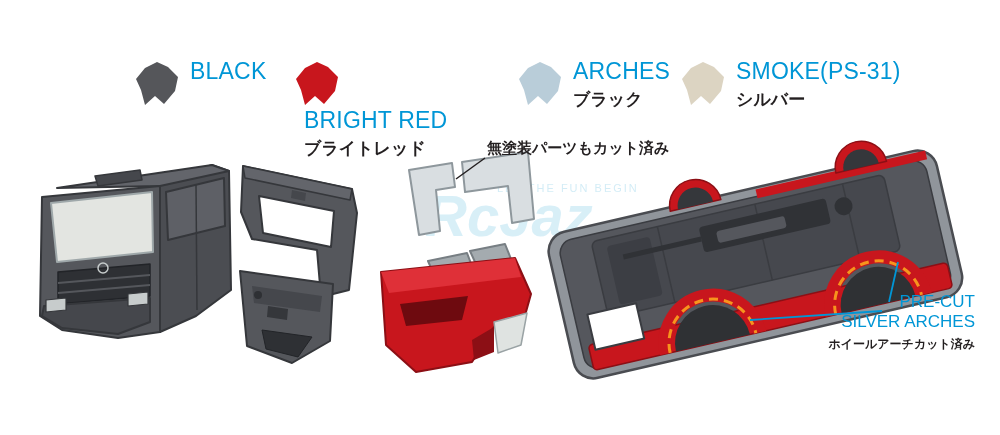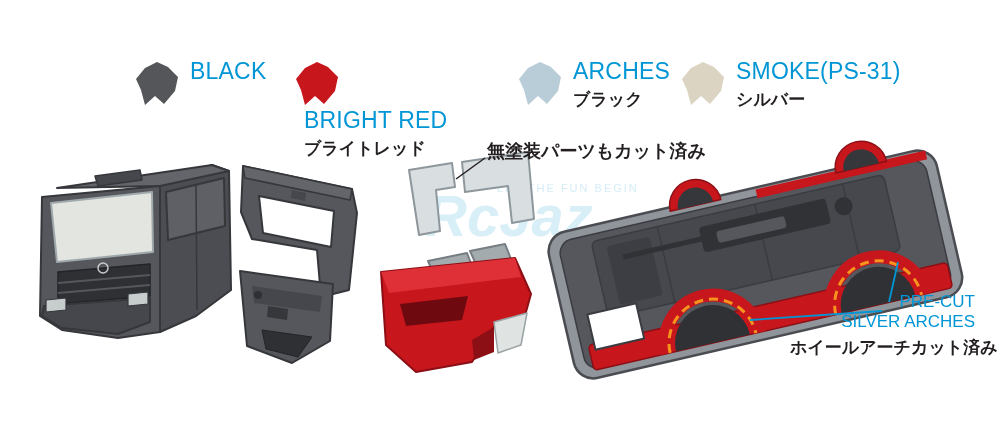--- a/index.html
+++ b/index.html
@@ -7,28 +7,28 @@
   body { font-family:"Liberation Sans", sans-serif; }
   .stage { position:relative; width:1000px; height:435px; background:#fff; overflow:hidden; }
   .art { position:absolute; left:0; top:0; width:1000px; height:435px; }
 
   .legend-item { position:absolute; display:flex; align-items:flex-start; }
   .splat { width:46px; height:46px; flex:0 0 auto; margin-top:3px; }
   .l-text { margin-left:10px; }
   .l-en { font-size:23px; color:var(--accent); white-space:nowrap; letter-spacing:0.2px; }
   .l-ja { font-size:17px; font-weight:bold; color:var(--text); white-space:nowrap; margin-top:3px; }
 
-  .note { position:absolute; left:487px; top:139px; font-size:18px; font-weight:bold;
+  .note { position:absolute; left:487px; top:139px; font-size:15px; font-weight:bold;
           color:var(--text); white-space:nowrap; }
 
   .callout-en { position:absolute; left:815px; top:292px; width:160px; text-align:right;
                 color:var(--accent); font-size:17px; font-weight:normal; line-height:1.15;
                 white-space:nowrap; }
   .callout-ja { position:absolute; left:790px; top:336px; width:185px; text-align:right;
-                color:var(--text); font-size:17px; font-weight:bold; white-space:nowrap; }
+                color:var(--text); font-size:12px; font-weight:bold; white-space:nowrap; }
 </style>
 </head>
 <body>
 
 <div class="stage">
 
   <svg width="0" height="0" style="position:absolute" aria-hidden="true">
     <defs>
       <path id="splat" d="M23 1 L34 6 L44 16 L41 30 L30 43 L21 35 L11 44 L7 29 L2 18 L11 7 Z" stroke="none"></path>
     </defs>

